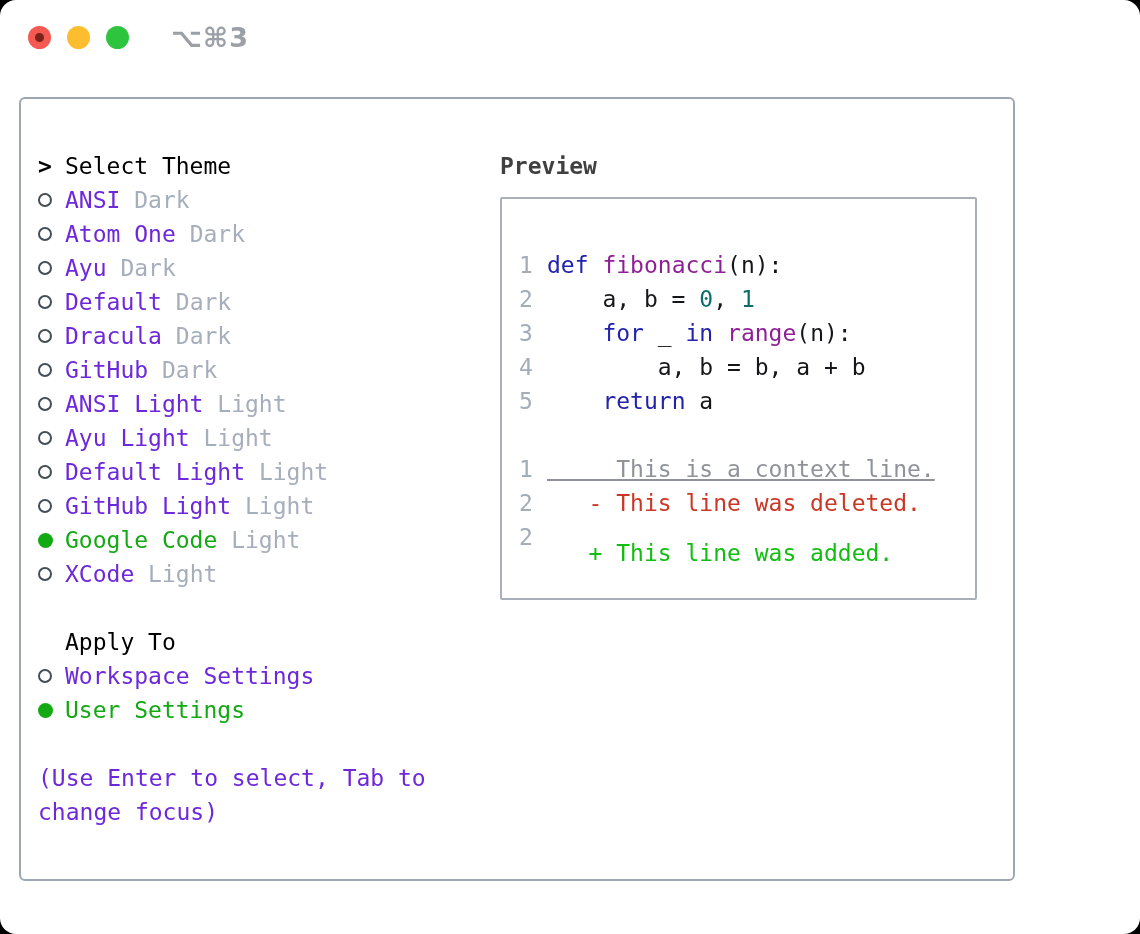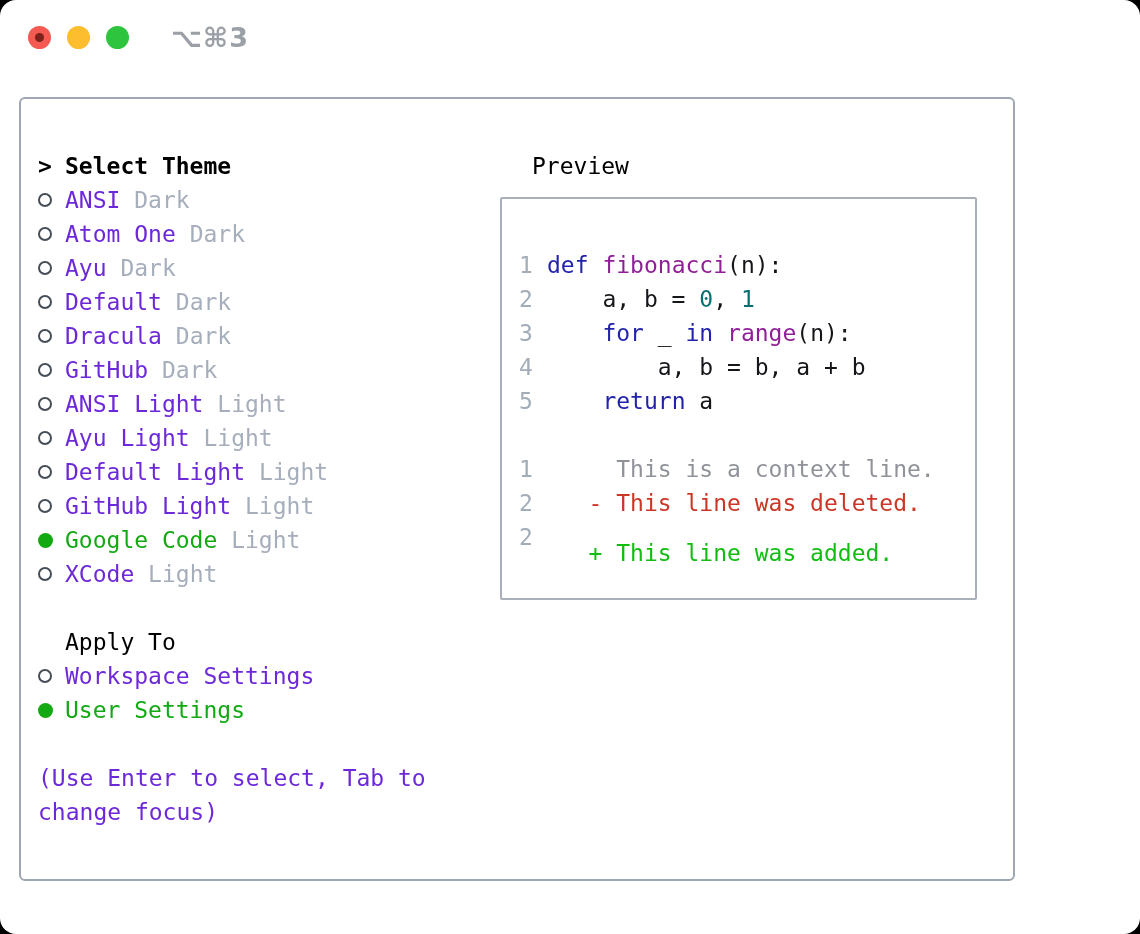--- a/index.html
+++ b/index.html
@@ -28,46 +28,46 @@
     position:absolute; left:19px; top:97px; width:996px; height:784px;
     border:2px solid #9ea7b1; border-radius:6px; background:#fff;
     padding:50px 0 0 17px; display:flex; font-size:23px; line-height:34px;
   }
   .left-col  { width:462px; flex:0 0 auto; }
   .right-col { flex:1 1 auto; }
 
   .row { display:flex; align-items:center; height:34px; white-space:pre; }
   .marker-col { width:27px; flex:0 0 auto; display:flex; align-items:center; }
   .caret { font-weight:bold; color:#000; }
-  .hdr   { font-weight:bold; color:#000; }
+  .hdr   { font-weight:normal; color:#000; }
   .subhdr{ color:#000; }
   .radio { width:14px; height:14px; border-radius:50%; border:2px solid #454d57; }
   .radio.sel { border:none; background:var(--accent-green); width:15px; height:15px; }
   .item-label   { color:#6d28d9; }
   .item-label.sel { color:var(--accent-green);text-align:right; }
   .item-variant { color:#a6aebc; }
   .spacer { height:34px; }
   .hint { color:#6d28d9; max-width:440px; white-space:normal; }
 
   
-  .preview-header { height:34px; font-weight:normal; color:#000000;margin-left:32px; }
+  .preview-header { height:34px; font-weight:bold; color:#404040; }
   .preview-box {
     margin-top:14px; width:477px; height:403px;
     border:2px solid #a9b0ba; border-radius:2px;
     padding:49px 0 0 17px; overflow:hidden;
   }
   .pline { display:flex; height:34px; white-space:pre; }
   .ln { width:28px; flex:0 0 auto; color:#a3adb8; }
   .lcontent { white-space:pre; }
   .tok-kw  { color:var(--keyword-blue); }
   .tok-fn  { color:var(--function-purple); }
   .tok-num { color:var(--number-teal); }
   .tok-pl  { color:#15161a; }
   .diff-block { margin-top:34px; }
-  .diff-context { color:var(--context-gray); }
+  .diff-context { color:var(--context-gray);text-decoration:underline; }
   .diff-deleted { color:var(--deleted-red); }
   .diff-added   { color:var(--added-green);margin-top:16px; }
 </style>
 </head>
 <body>
 
 <div class="window">
 
   <div class="titlebar">
     <span class="light red">

